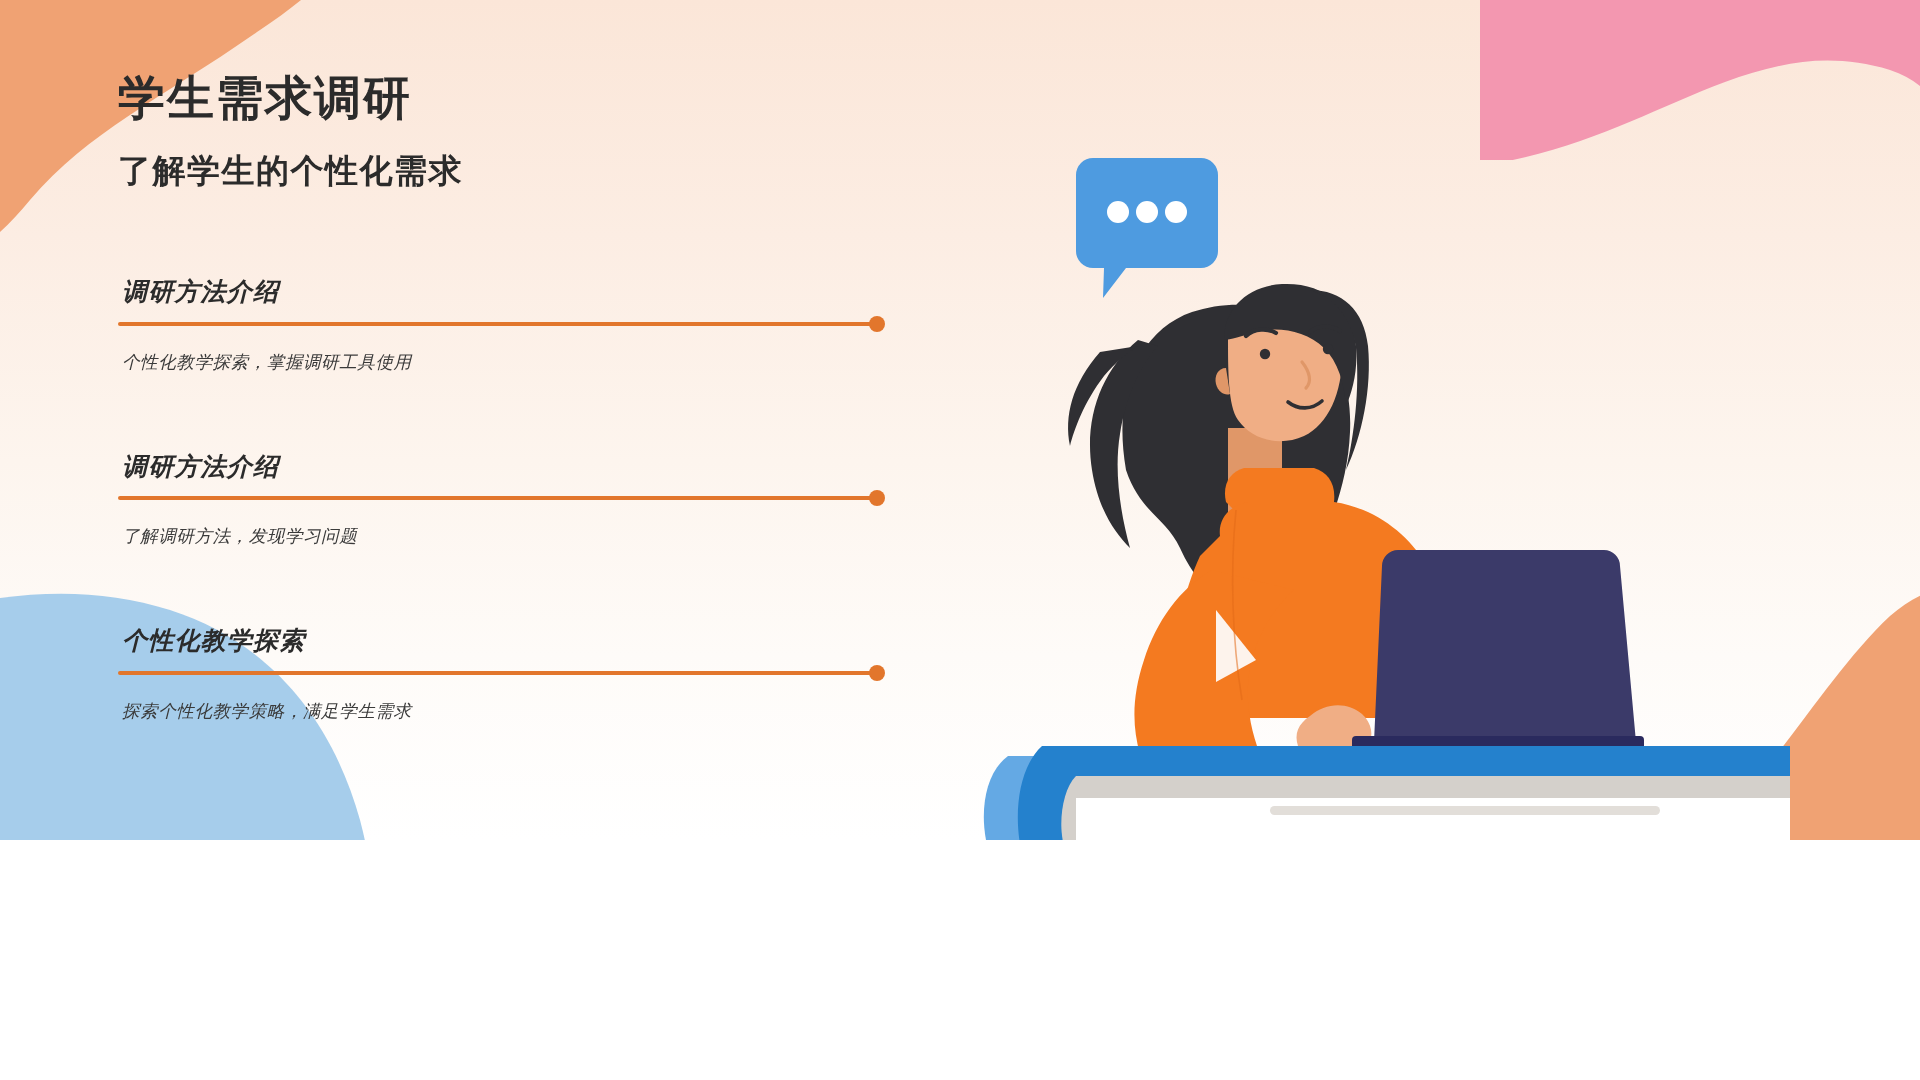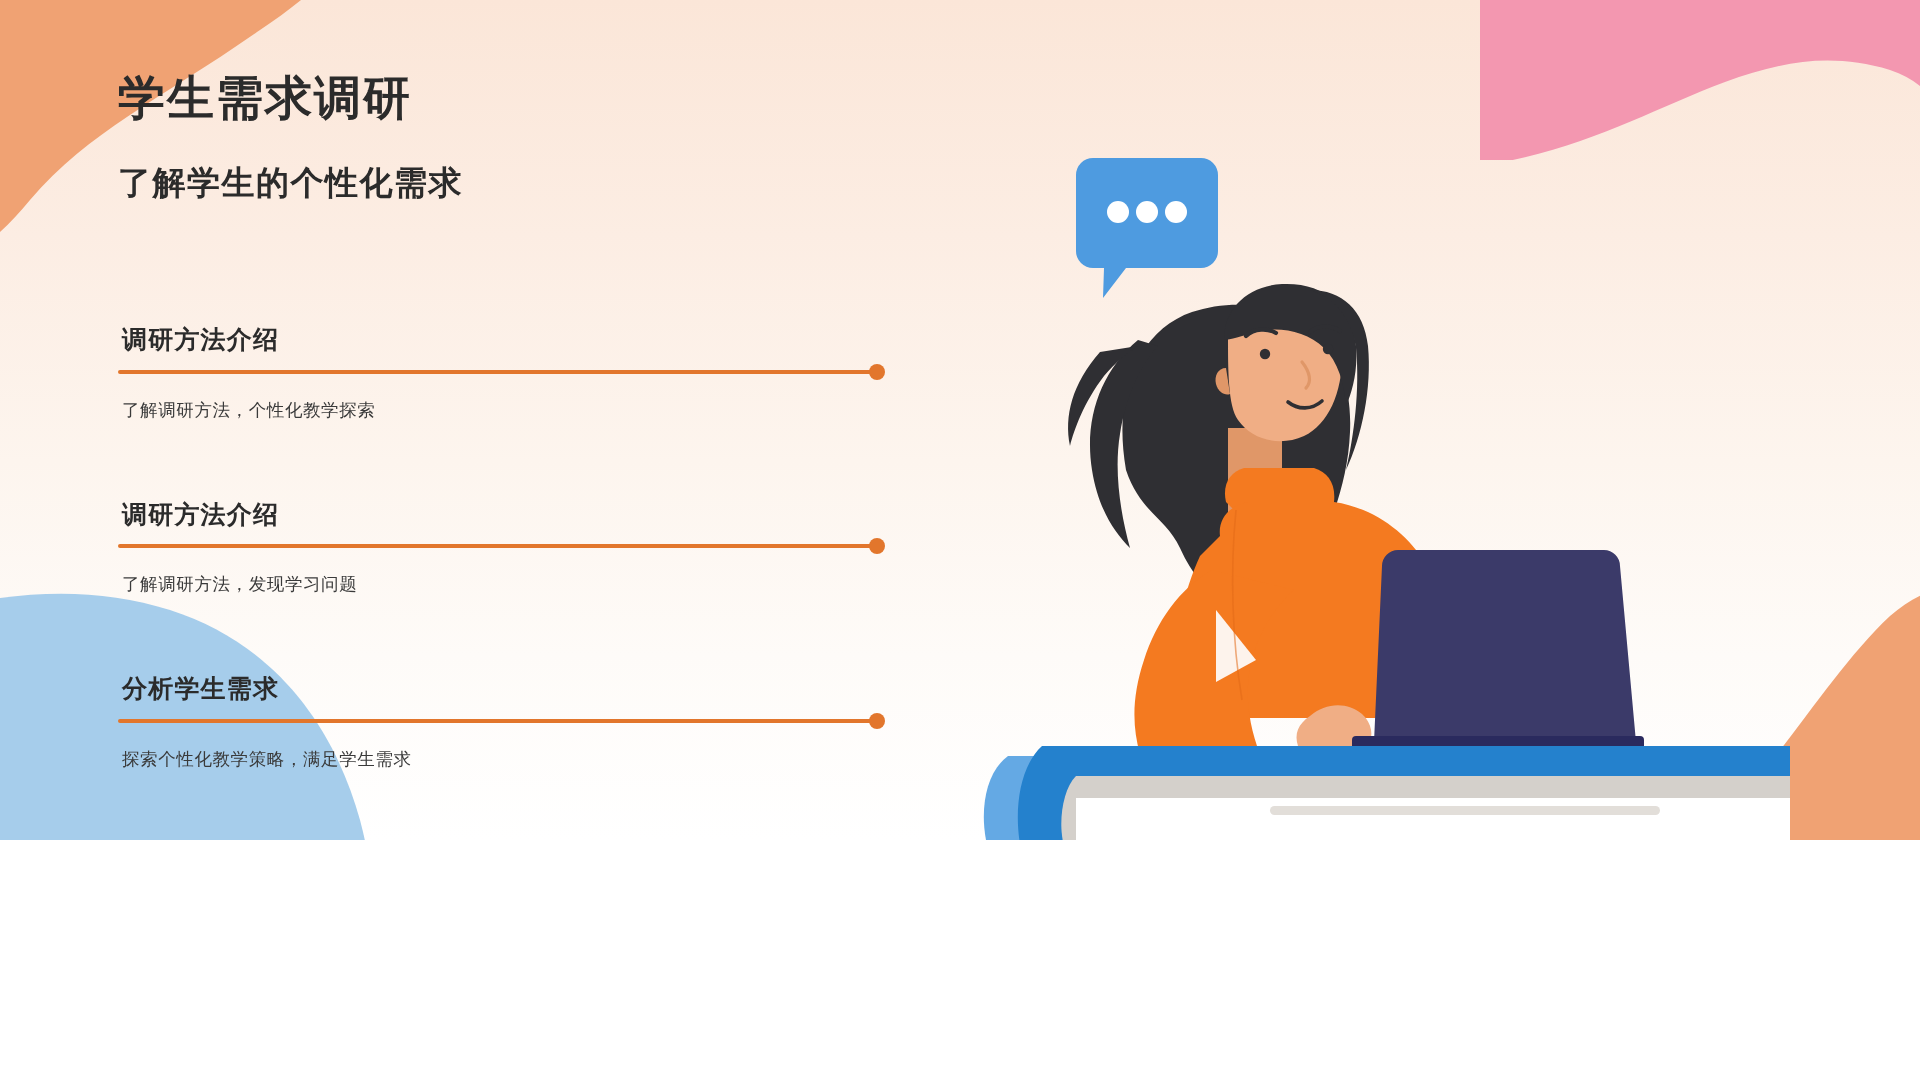--- a/index.html
+++ b/index.html
@@ -22,26 +22,26 @@
   #deco-bot-right  { right:-60px;  bottom:-120px; width:520px; height:380px; }
 
   
   #text-col { position:absolute; left:118px; top:70px; width:820px; }
 
   #page-title {
     font-size:47px; font-weight:bold; letter-spacing:2px;
     color:#2B2B2B; line-height:1.18;
   }
   #page-subtitle {
-    margin-top:38px;
+    margin-top:26px;
     font-size:33px; font-weight:bold; letter-spacing:1.5px;
     color:#2B2B2B; line-height:1.2;
   }
 
-  #feature-list { margin-top:120px; }
+  #feature-list { margin-top:84px;font-style:italic; }
   .feature-item { margin-bottom:76px; }
   .feature-item:last-child { margin-bottom:0; }
 
   .feature-heading {
     font-size:25px; font-weight:bold; letter-spacing:1.2px;
     color:#2B2B2B; line-height:1.3; padding-left:4px;
   }
   .feature-rule {
     position:relative;
     margin-top:14px;
@@ -97,33 +97,33 @@
     <h1 id="page-title">学生需求调研</h1>
     <h2 id="page-subtitle">了解学生的个性化需求</h2>
 
     <div id="feature-list">
 
       <div class="feature-item">
         <div class="feature-heading">调研方法介绍</div>
         <div class="feature-rule">
           <span class="rule-dot"></span>
         </div>
-        <div class="feature-desc">了解调研方法，个性化教学探索</div>
+        <div class="feature-desc">个性化教学探索，掌握调研工具使用</div>
       </div>
 
       <div class="feature-item">
         <div class="feature-heading">调研方法介绍</div>
         <div class="feature-rule">
           <span class="rule-dot"></span>
         </div>
         <div class="feature-desc">了解调研方法，发现学习问题</div>
       </div>
 
       <div class="feature-item">
-        <div class="feature-heading">分析学生需求</div>
+        <div class="feature-heading">个性化教学探索</div>
         <div class="feature-rule">
           <span class="rule-dot"></span>
         </div>
         <div class="feature-desc">探索个性化教学策略，满足学生需求</div>
       </div>
 
     </div>
   </div>
 
   <div id="illustration">

